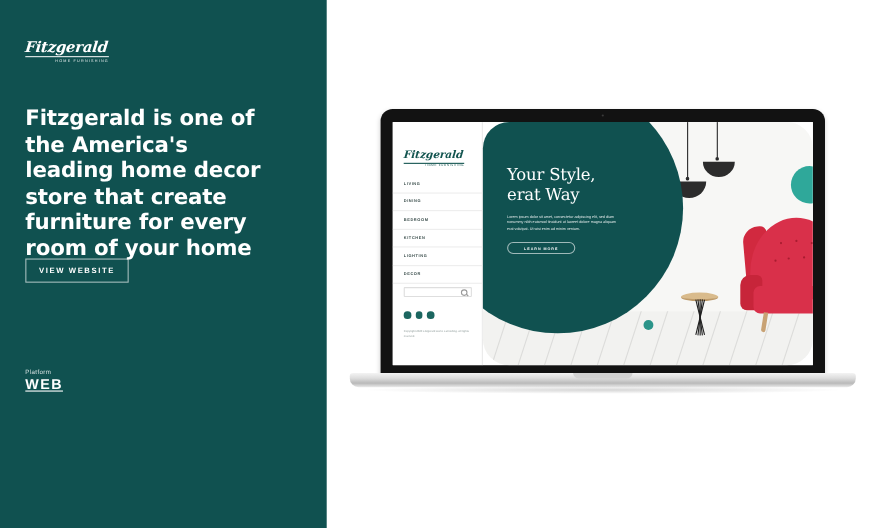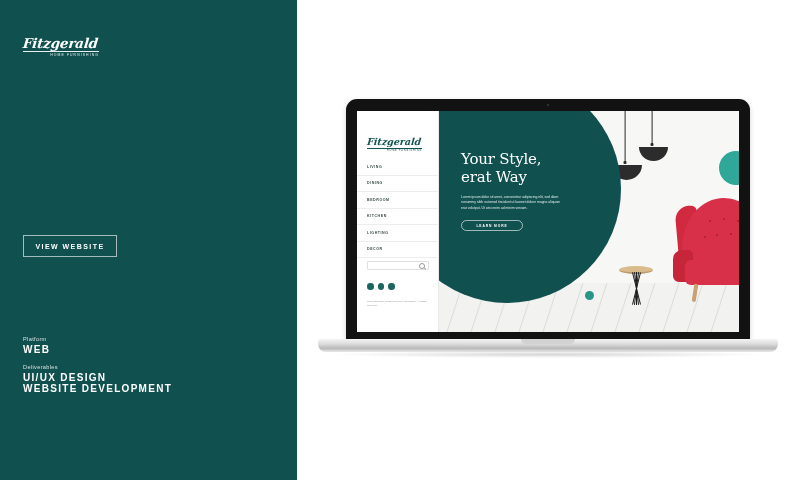--- a/index.html
+++ b/index.html
@@ -65,22 +65,22 @@
   }
 
   .meta{position:absolute;left:23px;}
   .meta.platform{top:335px;}
   .meta.deliverables{top:363px;}
   .meta .k{
     display:block;font-size:5.6px;letter-spacing:.35px;
     color:rgba(255,255,255,.82);line-height:9px;margin-bottom:1px;
   }
   .meta .v{
-    display:block;font-size:10px;font-weight:700;letter-spacing:1.3px;
-    color:#ffffff;line-height:10.5px;
+    display:block;font-size:13px;font-weight:700;letter-spacing:1.3px;
+    color:#ffffff;line-height:10.5px;text-decoration:underline;
   }
 
   
   .laptop{position:absolute;left:318px;top:99px;width:460px;height:262px;}
 
   .lid{
     position:absolute;left:28px;top:0;width:404px;height:244px;
     background:#121212;
     border-radius:11px 11px 3px 3px;
     box-shadow:0 2px 5px rgba(0,0,0,.18);
@@ -140,21 +140,21 @@
   .site-social i{
     display:block;width:6.5px;height:6.5px;border-radius:50%;background:#1c6660;
     cursor:pointer;
   }
 
   .site-footnote{
     position:absolute;left:10px;top:189px;width:64px;
     font-size:2.5px;line-height:4px;color:#8d9a98;
   }
 
-  .site-main{position:relative;flex:1;height:100%;background:#fafafa;overflow:hidden;}
+  .site-main{position:relative;flex:1;height:100%;background:#fafafa;overflow:hidden;border-radius:24px;}
 
   .hero-circle{
     position:absolute;left:-46px;top:-36px;width:228px;height:228px;
     border-radius:50%;background:#105150;
   }
   .hero-copy{position:absolute;left:22px;top:40px;width:120px;color:#ffffff;}
   .hero-title{
     margin:0;font-family:"DejaVu Serif", serif;font-weight:400;
     font-size:15px;line-height:17.5px;letter-spacing:-0.2px;color:#ffffff;
   }
@@ -256,35 +256,31 @@
 <div class="stage">
 
   <div class="left-panel">
 
     <div class="brand-logo">
       <span class="script">Fitzgerald</span>
       <span class="rule"></span>
       <span class="sub">HOME FURNISHING</span>
     </div>
 
+    <h1 class="headline">Fitzgerald is one of the America's leading home decor store that create furniture for every room of your home</h1>
 
     <div class="view-btn">
       <span>VIEW WEBSITE</span>
     </div>
 
     <div class="meta platform">
       <span class="k">Platform</span>
       <span class="v">WEB</span>
     </div>
 
-    <div class="meta deliverables">
-      <span class="k">Deliverables</span>
-      <span class="v">UI/UX DESIGN</span>
-      <span class="v">WEBSITE DEVELOPMENT</span>
-    </div>
 
   </div>
 
   <div class="laptop">
 
     <div class="lid">
       <div class="camera"></div>
 
       <div class="screen">
         <div class="site">

